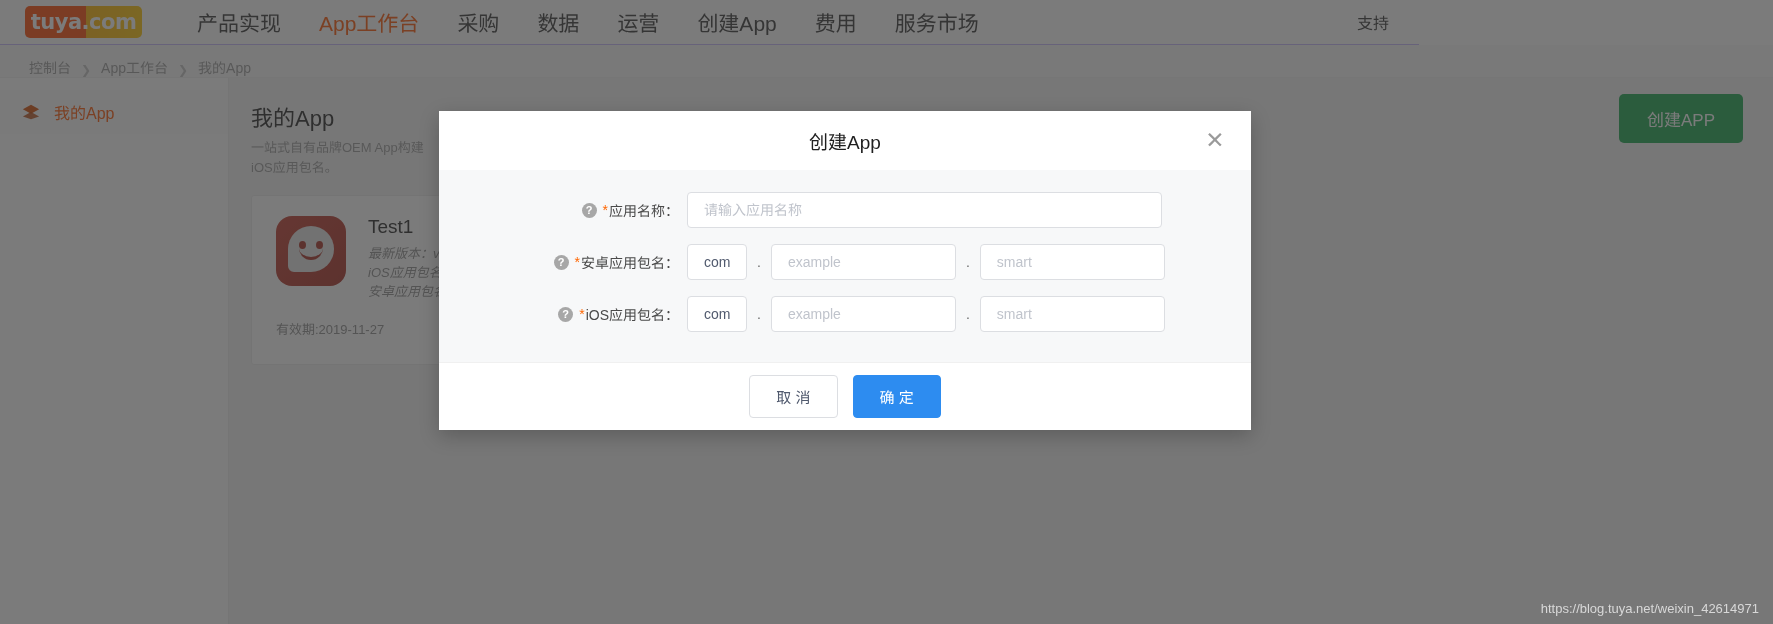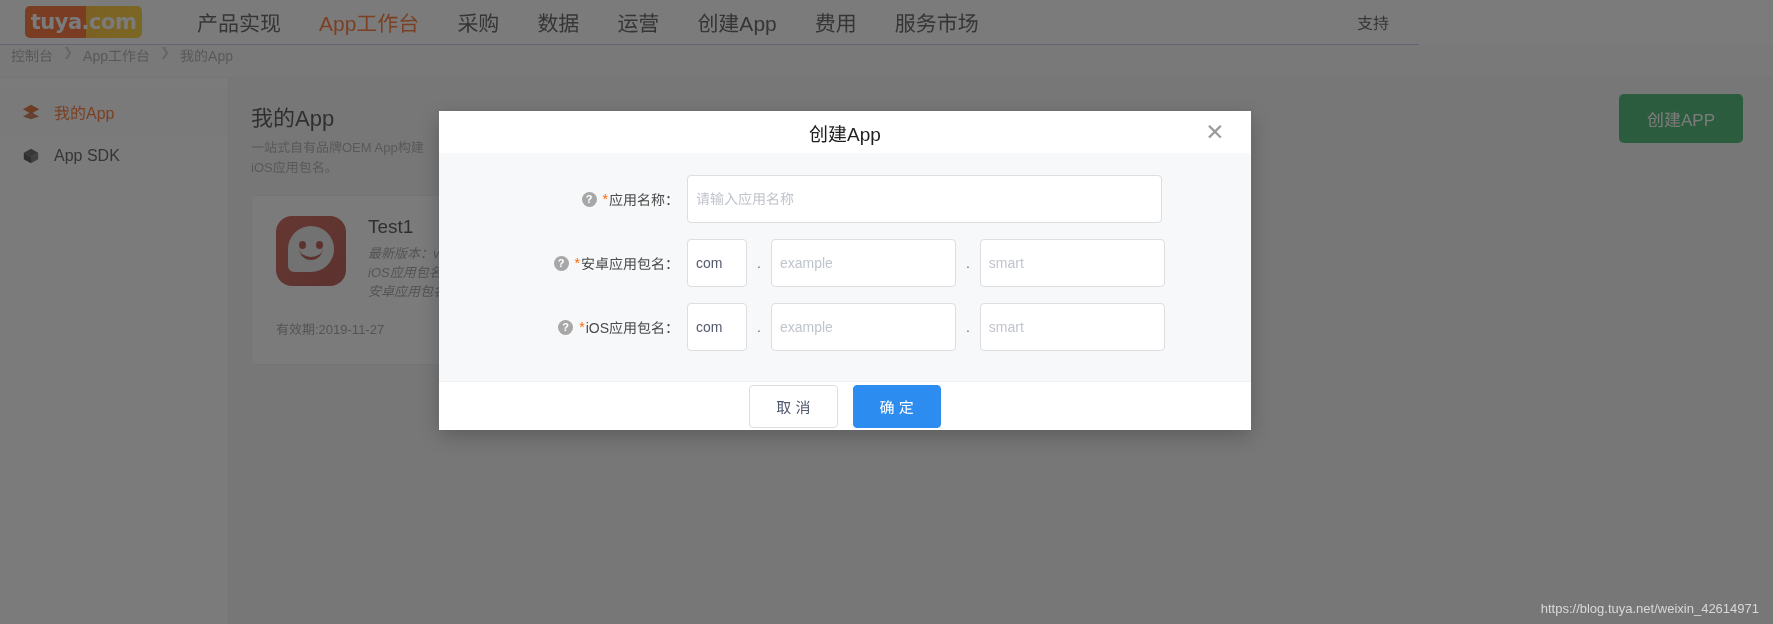--- a/index.html
+++ b/index.html
@@ -34,22 +34,22 @@
   .nav-item {
     font-size: 21px; color: #333333; margin-right: 38px; cursor: pointer;
     white-space: nowrap;
   }
   .nav-item.active { color: #ff5400; }
   .nav-right { position: absolute; right: 30px; top: 50%; transform: translateY(-50%); }
   .nav-support { font-size: 16px; color: #333333; cursor: pointer; }
 
   .breadcrumb {
     position: absolute; top: 45px; left: 0; width: 1773px; height: 33px;
-    background: #fafafa; display: flex; align-items: flex-start;
-    padding-left: 11px; border-bottom: 1px solid #f0f0f0;
+    background: #fafafa; display: flex; align-items: flex-end;
+    padding-left: 29px; border-bottom: 1px solid #f0f0f0;
   }
   .bc-item { font-size: 14px; color: #9a9a9a; cursor: pointer; }
   .bc-item.last { cursor: default; }
   .bc-sep { font-size: 12px; color: #c2c2c2; margin: 0 10px; }
 
   .sidebar {
     position: absolute; top: 78px; left: 0; width: 229px; height: 546px;
     background: #ffffff; border-right: 1px solid #ededed; padding-top: 12px;
   }
   .side-item {
@@ -123,22 +123,22 @@
   }
   .help-icon {
     width: 15px; height: 15px; border-radius: 50%; background: #a7a7a7;
     color: #ffffff; font-size: 11px; font-weight: bold;
     display: inline-flex; align-items: center; justify-content: center;
     margin-right: 6px; cursor: pointer; flex: none;
   }
   .req { color: #ff6600; margin-right: 1px; }
   .form-control { margin-left: 8px; display: flex; align-items: center; }
   input.txt {
-    height: 48px; border: 1px solid #dcdee2; border-radius: 4px;
-    padding: 0 8px; font-size: 14px; color: #515a6e; background: #ffffff;
+    height: 36px; border: 1px solid #dcdee2; border-radius: 4px;
+    padding: 0 16px; font-size: 14px; color: #515a6e; background: #ffffff;
     font-family: "Liberation Sans", sans-serif; outline: none;
   }
   input.txt::placeholder { color: #c0c4cc; }
   .w-name { width: 475px; }
   .w-com { width: 60px; text-align: left; padding: 0 6px; }
   .w-mid { width: 185px; }
   .w-end { width: 185px; }
   .dot { margin: 0 10px; font-size: 14px; color: #6b6b6b; }
   .modal-foot {
     height: 72px; background: #ffffff; display: flex;
@@ -193,30 +193,20 @@
 
     <div class="sidebar">
       <div class="side-item active">
         <span class="side-icon">
           <svg width="18" height="18" viewBox="0 0 20 20">
             <polygon points="10,2 19,7 10,12 1,7" fill="#d24900"></polygon>
             <polygon points="10,10 19,15 10,18 1,15" fill="#b03c00" opacity="0.85"></polygon>
           </svg>
         </span>
         <span>我的App</span>
-      </div>
-      <div class="side-item">
-        <span class="side-icon">
-          <svg width="18" height="18" viewBox="0 0 20 20">
-            <polygon points="10,2 18,6.5 10,11 2,6.5" fill="#3a3a3a"></polygon>
-            <polygon points="2,6.5 10,11 10,18 2,13.5" fill="#1f1f1f"></polygon>
-            <polygon points="18,6.5 10,11 10,18 18,13.5" fill="#555555"></polygon>
-          </svg>
-        </span>
-        <span>App SDK</span>
       </div>
     </div>
 
     <div class="content">
       <div class="page-head">
         <div class="page-title">我的App</div>
         <div class="page-sub">
           <span>一站式自有品牌OEM App构建</span><br>
           <span>iOS应用包名。</span>
         </div>

